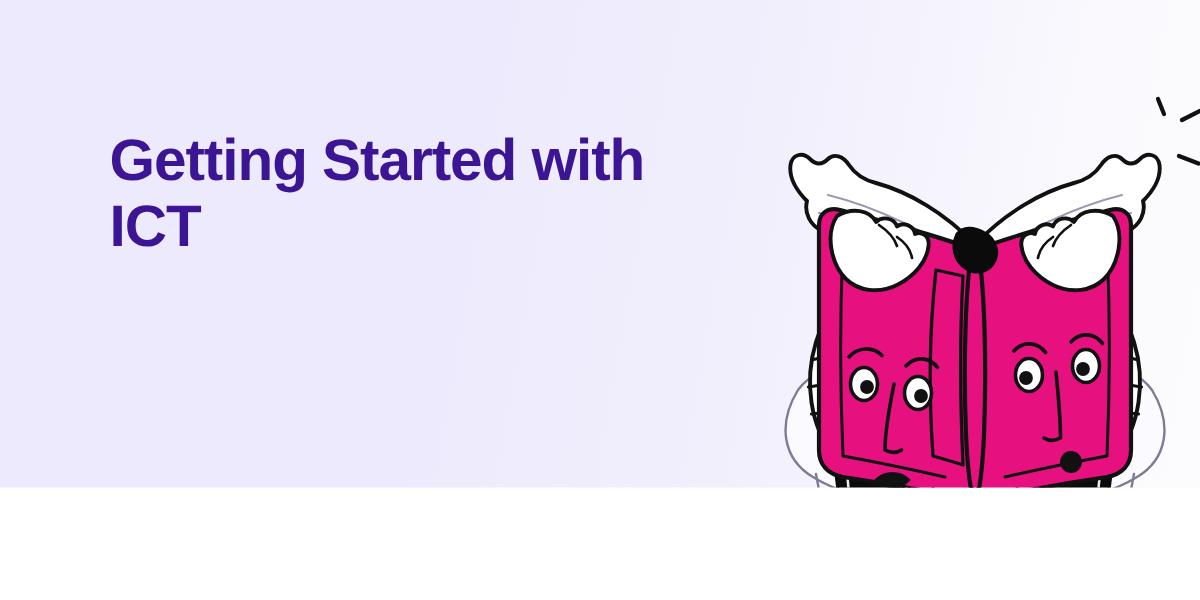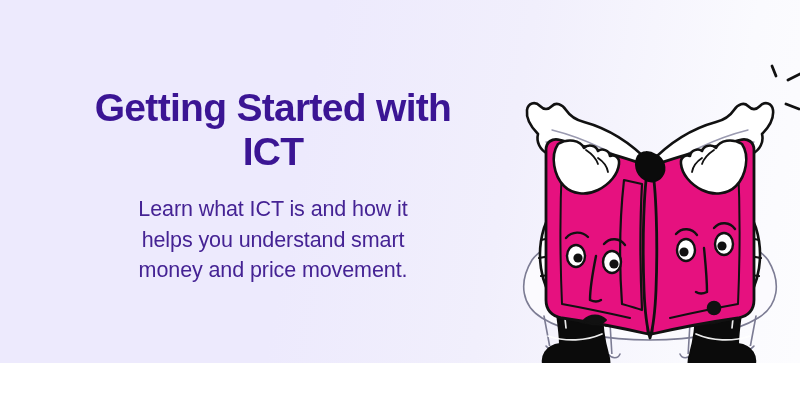--- a/index.html
+++ b/index.html
@@ -9,24 +9,23 @@
   body {
     width: 800px;
     height: 400px;
     overflow: hidden;
     font-family: "Liberation Sans", sans-serif;
   }
 
   #banner {
     position: relative;
     width: 800px;
-    height: 363px;
+    height: 325px;
     background: linear-gradient(100deg, #EDEAFD 0%, #EDEAFD 38%, #F1EFFC 62%, #FAFAFE 88%, #FCFCFE 100%);
     overflow: hidden;
-    text-align: center;
   }
 
   
   #text-col {
     position: absolute;
     left: 73px;
     top: 86px;
     width: 400px;
   }
 
@@ -66,23 +65,20 @@
   }
 </style>
 </head>
 <body>
 
 <div id="banner">
 
   <div id="text-col">
     <h1 id="page-title">Getting Started with
 ICT</h1>
-    <p id="page-subtitle">Learn what ICT is and how it
-helps you understand smart
-money and price movement.</p>
   </div>
 
   <div id="illustration">
     <svg viewBox="0 0 300 345" xmlns="http://www.w3.org/2000/svg">
 
       <g fill="none" stroke="#111111" stroke-width="2.6" stroke-linecap="round" stroke-linejoin="round">
 
         <g stroke="#7C7C94" stroke-width="1.6" fill="#FBFAFE">
           <path d="M32 222
                    C 18 245, 22 268, 42 280

